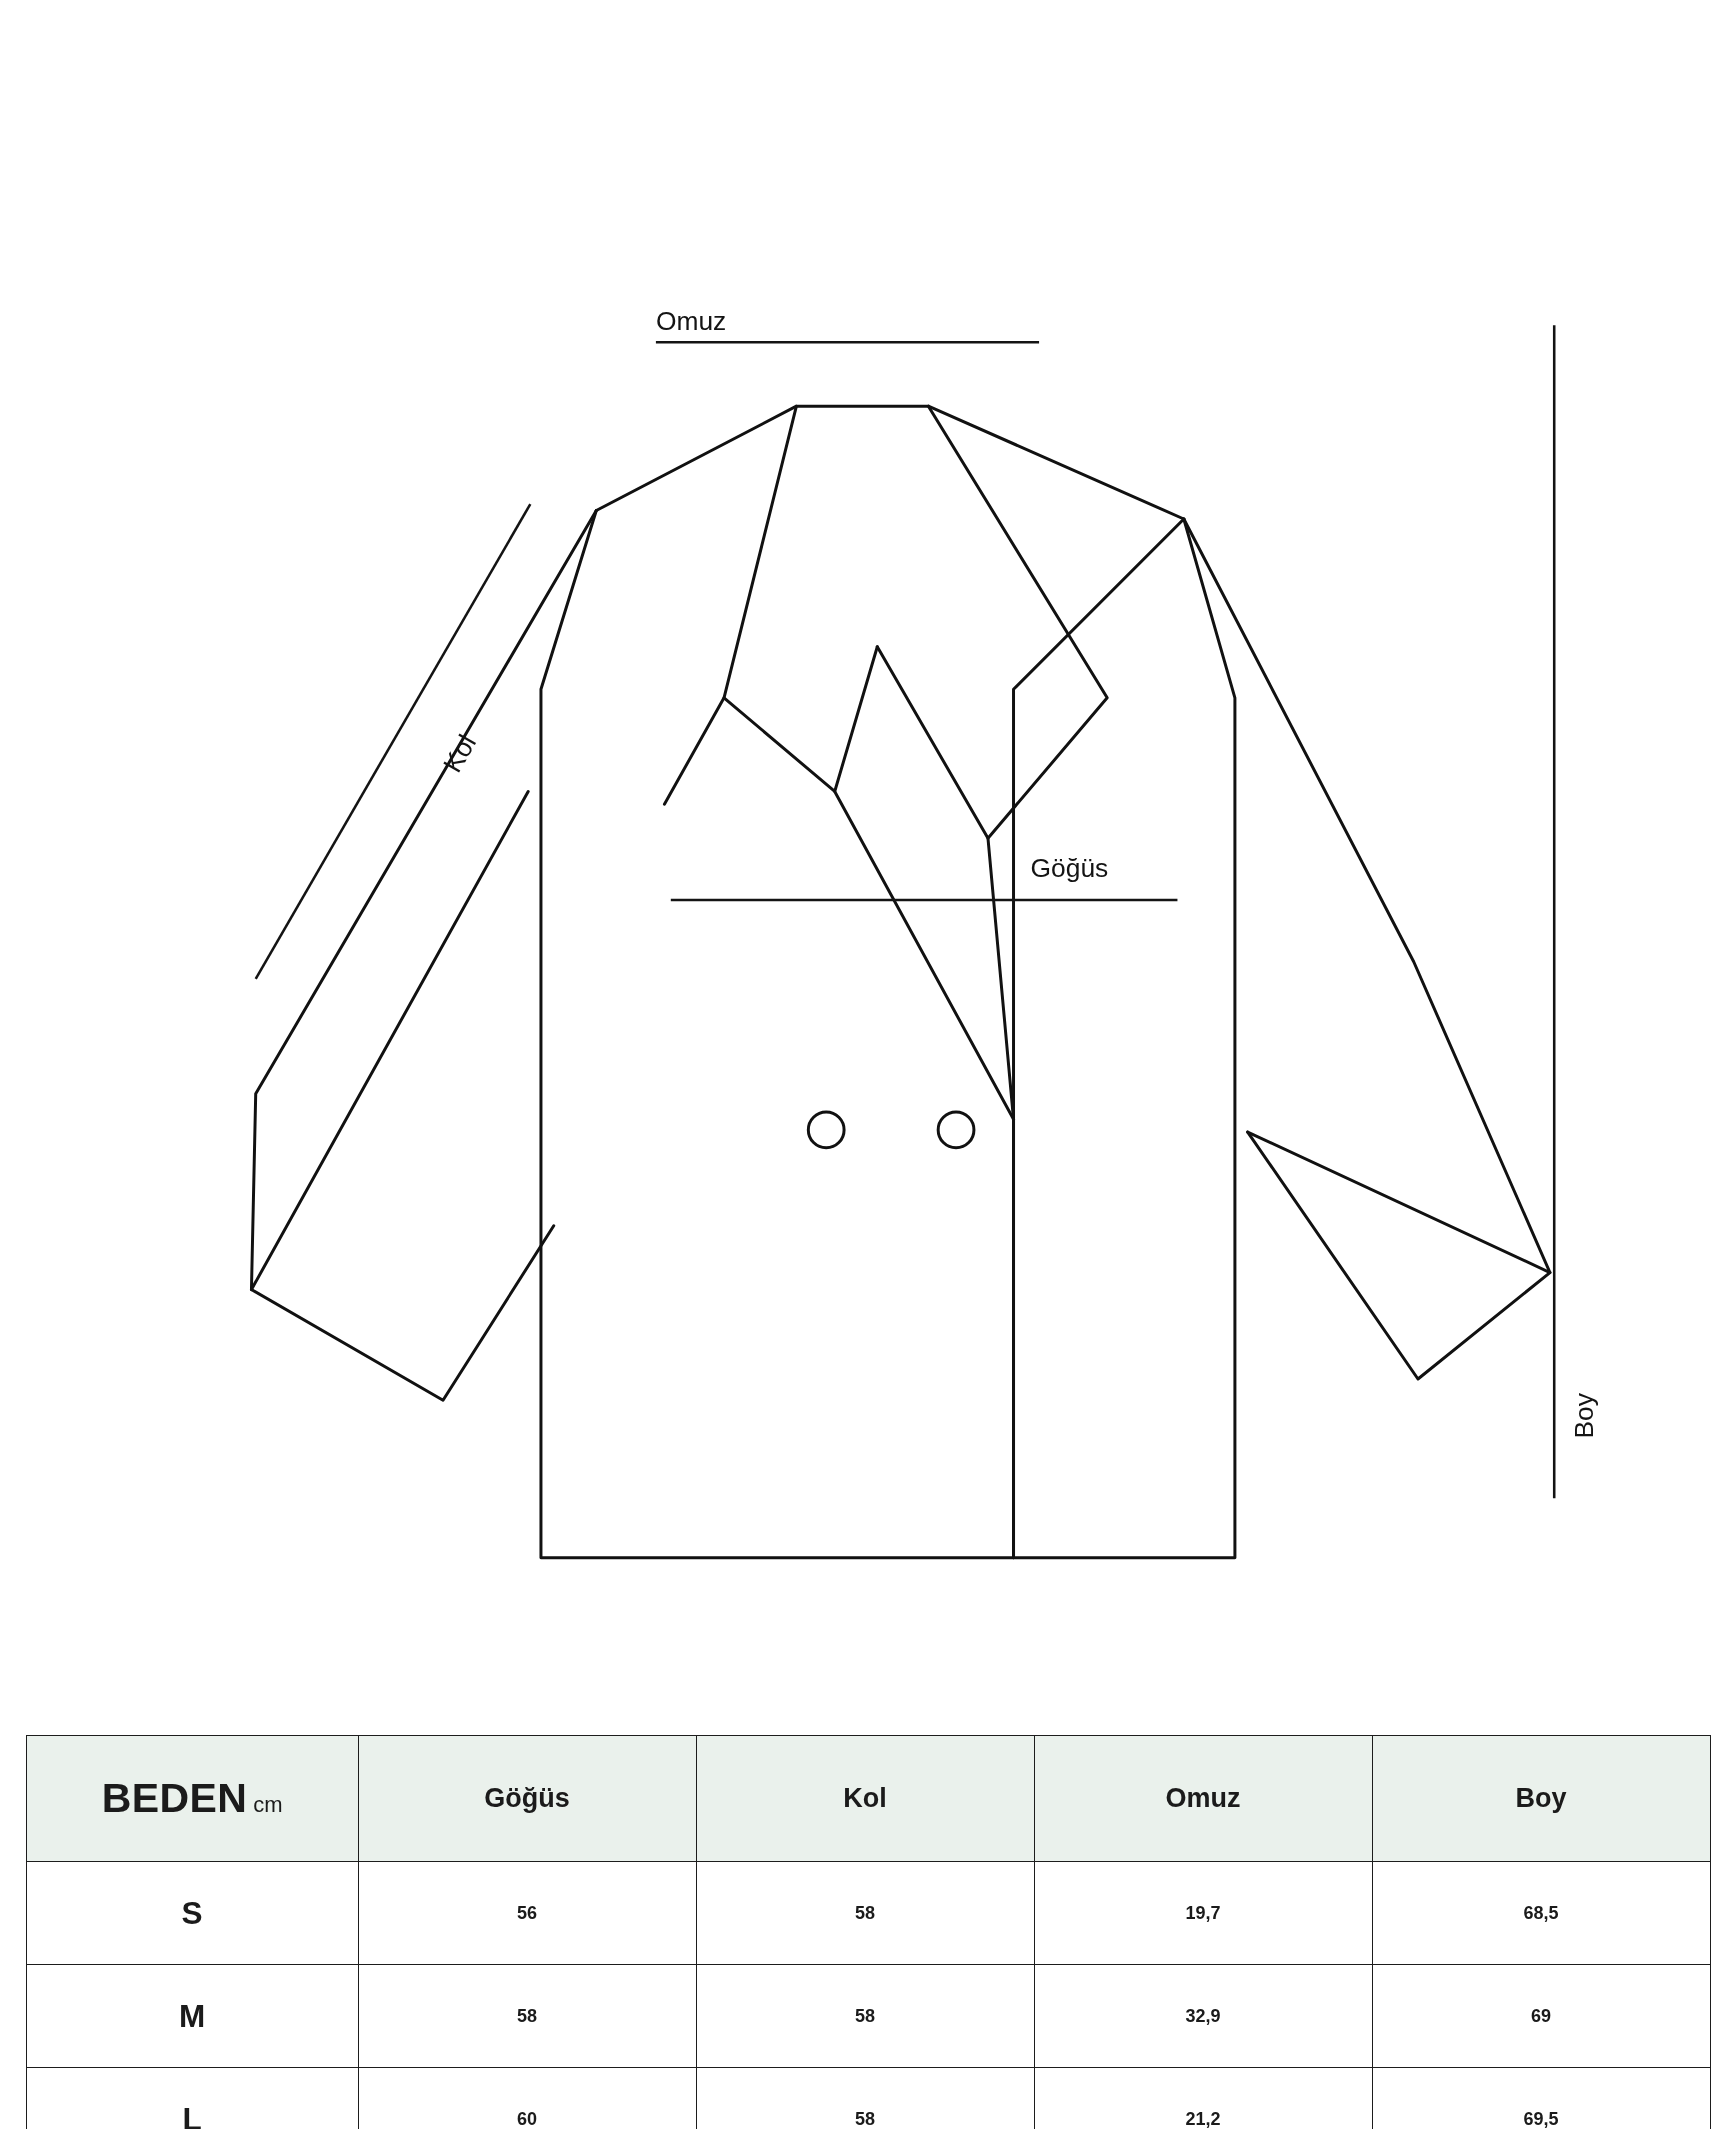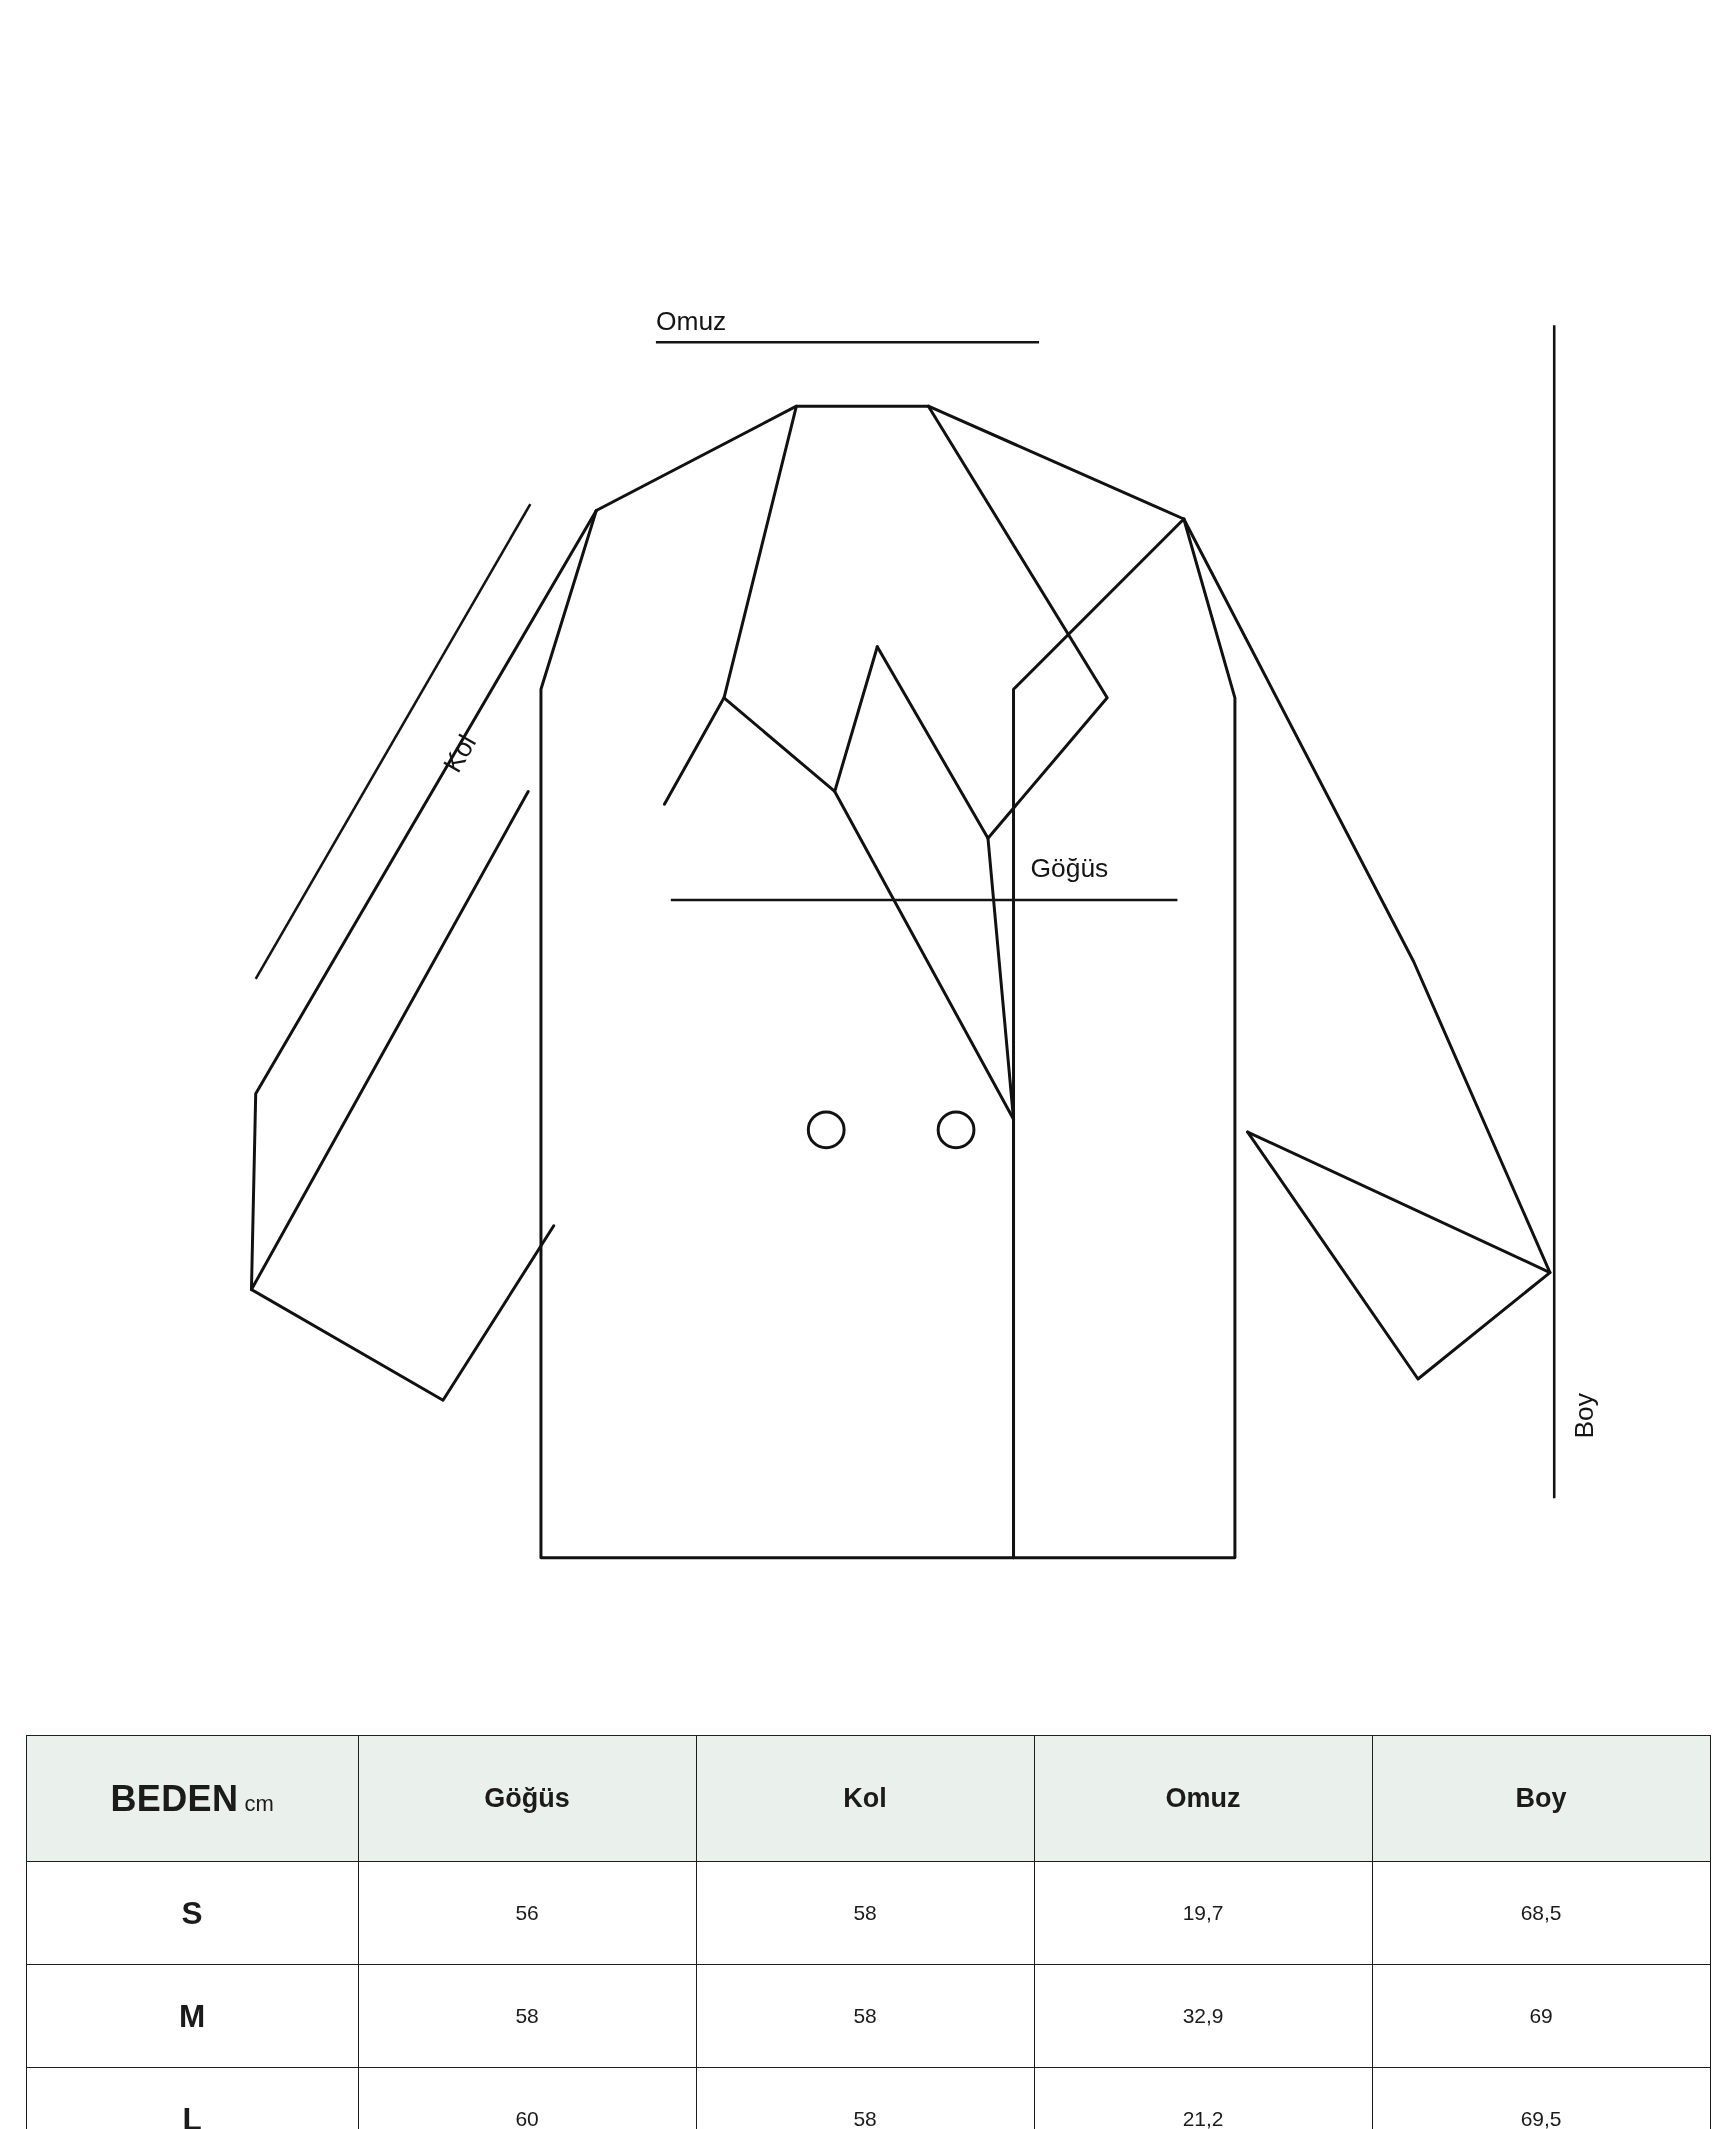--- a/index.html
+++ b/index.html
@@ -86,38 +86,38 @@
   }
   .size-table thead th {
     background: #eaf1ec;
     height: 123px;
     font-size: 27px;
     font-weight: bold;
     color: #1b1b1b;
   }
   .size-table tbody td {
     height: 100px;
-    font-size: 21px;
+    font-size: 18px;
     color: #1b1b1b;
-    font-weight: normal;
+    font-weight: bold;
   }
   .size-table tbody td.size-label {
     font-size: 31.5px;
     font-weight: bold;
   }
   .col-beden { width: 332px; }
   .col-other { width: 338px; }
   .beden-head {
     display: inline-flex;
     align-items: baseline;
     justify-content: center;
     gap: 6px;
   }
   .beden-head .big {
-    font-size: 36px;
+    font-size: 41px;
     font-weight: bold;
     letter-spacing: 0.4px;
   }
   .beden-head .sm {
     font-size: 22px;
     font-weight: normal;
     text-align: center;
   }
 
   

